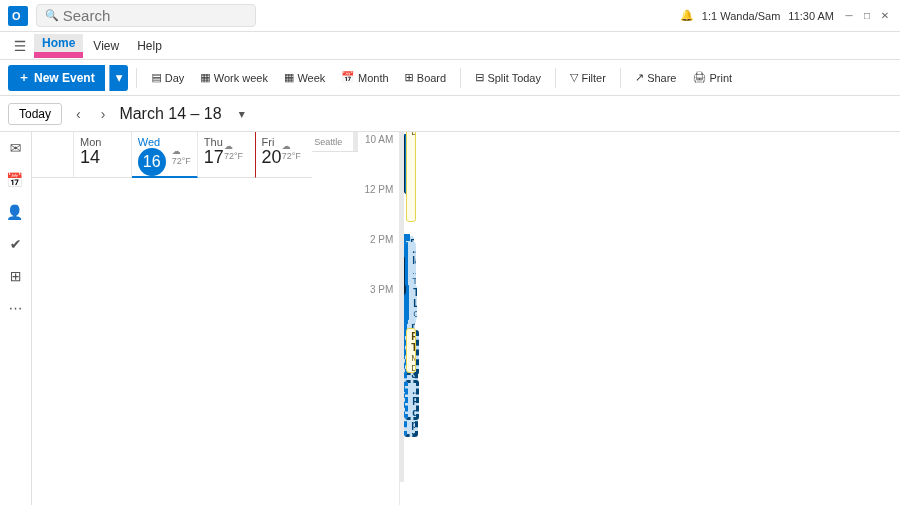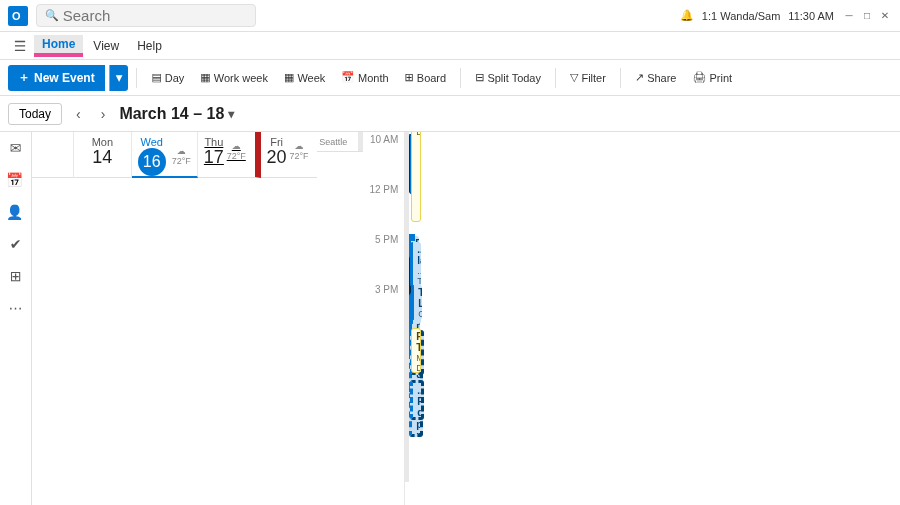--- a/index.html
+++ b/index.html
@@ -12,34 +12,34 @@
     .search-bar input { background: transparent; border: none; outline: none; font-size: 15px; color: #333; width: 180px; }
     .top-right { margin-left: auto; display: flex; align-items: center; gap: 8px; font-size: 11px; color: #333; }
     .window-controls { display: flex; gap: 4px; }
     .win-btn { width: 14px; height: 14px; font-size: 10px; display: flex; align-items: center; justify-content: center; color: #666; cursor: pointer; }
 
     
     .menu-bar { display: flex; align-items: center; height: 28px; padding: 0 8px; gap: 2px; border-bottom: 1px solid #e0e0e0; }
     .nav-icon { width: 24px; height: 24px; display: flex; align-items: center; justify-content: center; color: #555; cursor: pointer; font-size: 14px; }
     .menu-item { padding: 2px 8px; font-size: 12px; color: #333; cursor: pointer; border-radius: 2px; }
     .menu-item:hover, .menu-item.active { background: #e8e8e8; }
-    .menu-item.active { font-weight: 600; color: #0078d4; border-bottom: 4px solid #ec4899; border-radius: 0; }
+    .menu-item.active { font-weight: 600; color: #0078d4; border-bottom: 6px solid #ec4899; border-radius: 0; }
 
     
     .toolbar { display: flex; align-items: center; height: 36px; padding: 0 8px; gap: 4px; border-bottom: 1px solid #e0e0e0; }
     .new-event-btn { display: flex; align-items: center; background: #0078d4; color: white; border: none; border-radius: 3px 0 0 3px; padding: 4px 10px; font-size: 12px; font-weight: 600; cursor: pointer; gap: 4px; height: 26px; }
     .new-event-dropdown { background: #0078d4; color: white; border: none; border-left: 1px solid rgba(255,255,255,0.4); border-radius: 0 3px 3px 0; padding: 4px 6px; cursor: pointer; height: 26px; }
     .toolbar-sep { width: 1px; height: 20px; background: #e0e0e0; margin: 0 4px; }
     .toolbar-btn { display: flex; align-items: center; gap: 3px; padding: 3px 6px; font-size: 11px; color: #333; cursor: pointer; border-radius: 2px; height: 24px; }
 
     
     .cal-nav { display: flex; align-items: center; height: 36px; padding: 0 8px; gap: 8px; border-bottom: 1px solid #e0e0e0; }
     .today-btn { padding: 3px 10px; border: 1px solid #ccc; border-radius: 3px; font-size: 12px; cursor: pointer; background: #fff; }
     .nav-arrow { padding: 2px 6px; cursor: pointer; font-size: 14px; color: #555; }
-    .date-range { font-size: 16px; font-weight: 700; color: #1f1f1f; display: flex; align-items: center; gap: 4px; }
+    .date-range { font-size: 16px; font-weight: 400; color: #1f1f1f; display: flex; align-items: center; gap: 17px; }
     .date-range .chevron { font-size: 12px; color: #555; }
 
     
     .calendar-area { display: flex; height: calc(505px - 32px - 28px - 36px - 36px); overflow: hidden; }
 
     
     .sidebar-icons { width: 32px; background: #fff; border-right: 1px solid #e0e0e0; display: flex; flex-direction: column; align-items: center; padding-top: 4px; gap: 8px; }
     .side-icon { width: 24px; height: 24px; display: flex; align-items: center; justify-content: center; color: #555; cursor: pointer; font-size: 14px; border-radius: 3px; }
     .time-label { height: 50px; display: flex; align-items: flex-start; justify-content: flex-end; padding-right: 6px; padding-top: 2px; font-size: 10px; color: #888; }
     .day-name { font-size: 11px; color: #555; }
@@ -158,39 +158,39 @@
     <div class="side-icon">⊞</div>
     <div class="side-icon">⋯</div>
   </div>
 
   <div class="time-and-days" style="flex:1; overflow-y:auto;">
 
     <div style="display:flex; flex-shrink:0;">
 
       <div style="width:42px; flex-shrink:0; border-right:1px solid #e8e8e8; border-bottom:1px solid #e0e0e0; height:46px;"></div>
 
-      <div style="flex:1; display:flex;text-align:center;">
+      <div style="flex:1; display:flex;">
 
         <div style="flex:1; border-right:1px solid #e8e8e8; border-bottom:1px solid #e0e0e0; padding:4px 6px; height:46px;">
           <div class="day-name">Mon</div>
           <div class="day-num">14</div>
         </div>
 
 
         <div style="flex:1; border-right:1px solid #e8e8e8; border-bottom:2px solid #0078d4; padding:4px 6px; height:46px;">
           <div style="display:flex; align-items:center; gap:6px;">
             <div>
               <div class="day-name" style="color:#0078d4;">Wed</div>
               <div class="day-num today">16</div>
             </div>
             <div style="margin-left:auto; font-size:9px; color:#888;">☁ <span>72°F</span></div>
           </div>
         </div>
 
-        <div style="flex:1; border-right:6px solid #b91c1c; border-bottom:1px solid #e0e0e0; padding:4px 6px; height:46px;text-decoration:underline;">
+        <div style="flex:1; border-right:1px solid #b91c1c; border-bottom:1px solid #e0e0e0; padding:4px 6px; height:46px;">
           <div style="display:flex; align-items:center;">
             <div>
               <div class="day-name">Thu</div>
               <div class="day-num">17</div>
             </div>
             <div style="margin-left:auto; font-size:9px; color:#888;">☁ <span>72°F</span></div>
           </div>
         </div>
 
         <div style="flex:1; border-bottom:1px solid #e0e0e0; padding:4px 6px; height:46px;">
@@ -216,21 +216,21 @@
         <div style="flex:1; border-right:1px solid #e8e8e8;"></div>
         <div style="flex:1;"></div>
       </div>
     </div>
 
     <div style="display:flex; flex-shrink:0;">
 
       <div style="width:42px; flex-shrink:0; border-right:1px solid #e8e8e8;">
         <div class="time-label">10 AM</div>
         <div class="time-label">12 PM</div>
-        <div class="time-label">5 PM</div>
+        <div class="time-label">2 PM</div>
         <div class="time-label">3 PM</div>
       </div>
 
       <div style="flex:1; display:flex; position:relative;">
 
         <div style="flex:1; border-right:1px solid #e8e8e8; position:relative; height:350px;">
           <div style="height:50px; border-bottom:1px solid #f0f0f0;"></div>
           <div style="height:50px; border-bottom:1px solid #f0f0f0;"></div>
           <div style="height:50px; border-bottom:1px solid #f0f0f0;"></div>
           <div style="height:50px; border-bottom:1px solid #f0f0f0;"></div>

